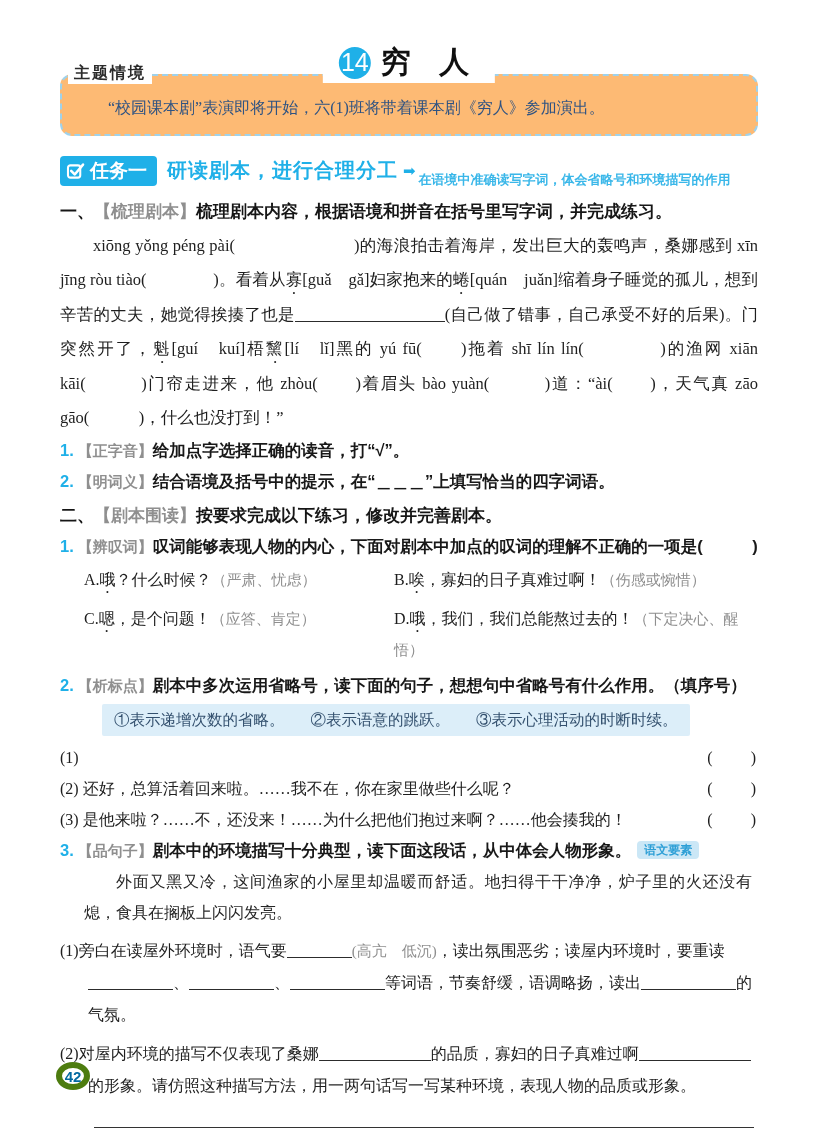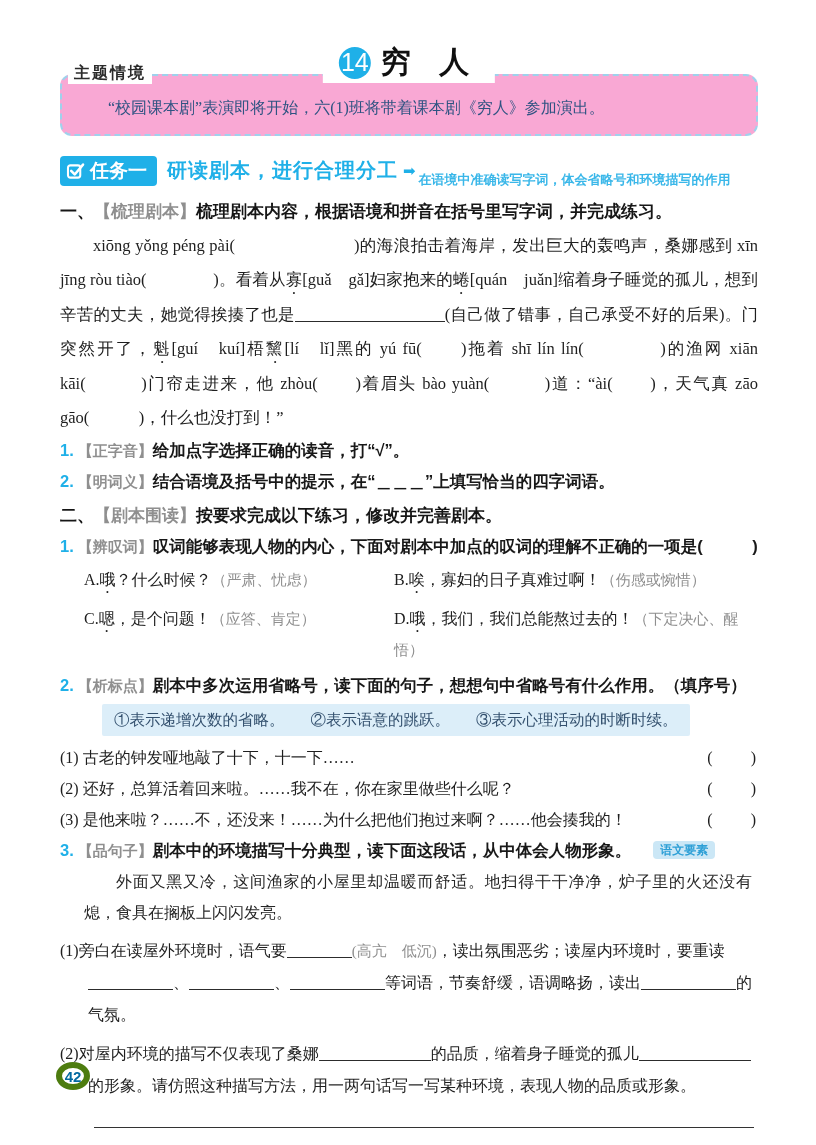--- a/index.html
+++ b/index.html
@@ -1,21 +1,21 @@
 <!DOCTYPE html>
 <html><head>
 <meta charset="utf-8">
 <style>
   * { margin:0; padding:0; box-sizing:border-box; }
   body { width:816px; height:1145px; background:#fff; font-family:"Liberation Serif", serif; color:#1e1e1e; overflow:hidden; }
   .page { position:relative; width:816px; height:1145px; padding:46px 58px 0 60px; }
 
   
   .hdr { position:relative; margin-top:28px; }
-  .scenario-box { position:relative; border:2px dashed #9ed2ec; border-radius:12px; background:#f9a8d4; padding:20px 16px 8px 46px; min-height:62px; }
+  .scenario-box { position:relative; border:2px dashed #9ed2ec; border-radius:12px; background:#fdba74; padding:20px 16px 8px 46px; min-height:62px; }
   .theme-badge { position:absolute; top:-13px; left:6px; background:#fff; padding:0 6px; font-family:"Liberation Sans",sans-serif; font-weight:bold; font-size:16px; color:#2b2b2b; letter-spacing:2px; }
   .lesson-title { position:absolute; top:-34px; left:50%; transform:translateX(-50%); background:#fff; padding:0 16px; display:flex; align-items:center; gap:10px; white-space:nowrap; }
   .num-circle { width:32px; height:32px; border-radius:50%; background:#1fb0e8; color:#fff; font-family:"Liberation Sans",sans-serif; font-weight:normal; font-size:25px; display:flex; align-items:center; justify-content:center; }
   .lesson-name { font-family:"Liberation Sans",sans-serif; font-weight:bold; font-size:30px; letter-spacing:10px; color:#101010; }
   .scenario-text { color:#2f5382; font-size:16px; line-height:24px; }
 
   
   .task-row { display:flex; align-items:center; margin:16px 0 8px 0; }
   .task-badge { background:#1fb0e8; color:#fff; font-family:"Liberation Sans",sans-serif; font-weight:bold; font-size:19px; padding:3px 10px 3px 6px; border-radius:4px; display:flex; align-items:center; gap:5px; line-height:24px;justify-content:flex-end; }
   .task-title { color:#1fb0e8; font-family:"Liberation Sans",sans-serif; font-weight:bold; font-size:20px; margin-left:10px; letter-spacing:1px; }
@@ -41,21 +41,21 @@
   
   .options { display:grid; grid-template-columns:46% 54%; row-gap:8px; margin:4px 0 6px 24px; font-size:16px; line-height:28px; }
   .hint { color:#8f8f8f; font-size:15px; }
 
   
   .notes-box { background:#dceef9; color:#33506e; font-size:15.5px; line-height:22px; padding:5px 12px; margin:3px 0 6px 42px; width:fit-content; display:flex; gap:26px; border-radius:2px; }
   .ditem { display:flex; font-size:16px; line-height:31px; }
   .dnum { margin-right:4px; }
   .dans { margin-left:auto; letter-spacing:2px; }
 
-  .vocab-badge { background:#cbe7f6; color:#2d9fd6; font-family:"Liberation Sans",sans-serif; font-weight:bold; font-size:12px; padding:2px 7px; border-radius:4px; margin-left:22px; vertical-align:2px; white-space:nowrap; }
+  .vocab-badge { background:#cbe7f6; color:#2d9fd6; font-family:"Liberation Sans",sans-serif; font-weight:bold; font-size:12px; padding:2px 7px; border-radius:4px; margin-left:6px; vertical-align:2px; white-space:nowrap; }
 
   .sub { font-size:16px; line-height:32px; padding-left:28px; text-indent:-28px; margin-top:7px; }
   .sub .bk { text-indent:0; }
 
   
   .page-num { position:absolute; left:56px; top:1062px; width:34px; height:28px; border:6px solid #4d7c0f; border-radius:50%; background:#fff; color:#0369a1; font-family:"Liberation Sans",sans-serif; font-weight:bold; font-size:15px; display:flex; align-items:center; justify-content:center; }
 </style>
 </head>
 <body>
 
@@ -110,41 +110,40 @@
   <div class="q"><span class="qnum">2.</span><span class="qlabel">【析标点】</span><span>剧本中多次运用省略号，读下面的句子，想想句中省略号有什么作用。（填序号）</span></div>
 
   <div class="notes-box">
     <span>①表示递增次数的省略。</span>
     <span>②表示语意的跳跃。</span>
     <span>③表示心理活动的时断时续。</span>
   </div>
 
   <div class="ditem">
       <span class="dnum">(1)</span>
-      <span>古老的钟发哑地敲了十下，十一下……</span>
       <span class="dans">(　　)</span>
     </div>
   <div class="ditem">
       <span class="dnum">(2)</span>
       <span>还好，总算活着回来啦。……我不在，你在家里做些什么呢？</span>
       <span class="dans">(　　)</span>
     </div>
   <div class="ditem">
       <span class="dnum">(3)</span>
       <span>是他来啦？……不，还没来！……为什么把他们抱过来啊？……他会揍我的！</span>
       <span class="dans">(　　)</span>
     </div>
 
   <div class="q"><span class="qnum">3.</span><span class="qlabel">【品句子】</span><span>剧本中的环境描写十分典型，读下面这段话，从中体会人物形象。</span><span class="vocab-badge">语文要素</span></div>
 
   <p class="passage2">外面又黑又冷，这间渔家的小屋里却温暖而舒适。地扫得干干净净，炉子里的火还没有熄，食具在搁板上闪闪发亮。</p>
 
   <div class="sub"><span>(1)</span><span>旁白在读屋外环境时，语气要</span><span class="bk bk65"></span><span class="hint">(高亢　低沉)</span><span>，读出氛围恶劣；读屋内环境时，要重读</span><span class="bk bk85"></span><span>、</span><span class="bk bk85"></span><span>、</span><span class="bk bk95"></span><span>等词语，节奏舒缓，语调略扬，读出</span><span class="bk bk95"></span><span>的气氛。</span></div>
 
-  <div class="sub"><span>(2)</span><span>对屋内环境的描写不仅表现了桑娜</span><span class="bk bk110"></span><span>的品质，缩着身子睡觉的孤儿</span><span class="bk bk110"></span><span>的形象。请仿照这种描写方法，用一两句话写一写某种环境，表现人物的品质或形象。</span></div>
+  <div class="sub"><span>(2)</span><span>对屋内环境的描写不仅表现了桑娜</span><span class="bk bk110"></span><span>的品质，寡妇的日子真难过啊</span><span class="bk bk110"></span><span>的形象。请仿照这种描写方法，用一两句话写一写某种环境，表现人物的品质或形象。</span></div>
 
   <div class="write-line"></div>
 
   <div class="task-row">
     <span class="task-badge">
       <svg width="19" height="19" viewBox="0 0 24 24">
           <rect x="2.5" y="5.5" width="15.5" height="15.5" rx="3" fill="none" stroke="#fff" stroke-width="2.6"></rect>
           <path d="M6.5 12.5 L11 17 L21.5 4.5" fill="none" stroke="#fff" stroke-width="3.2" stroke-linecap="round" stroke-linejoin="round"></path>
         </svg>
       <span>任务二</span>

